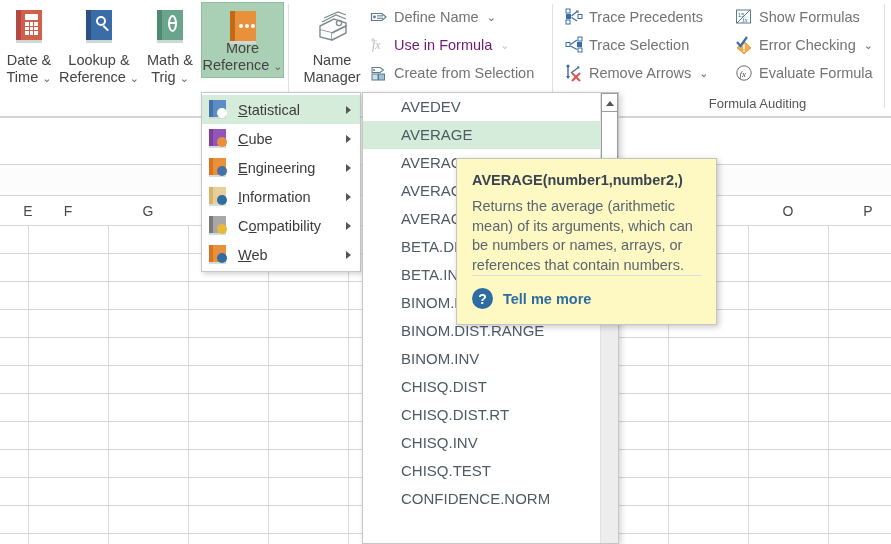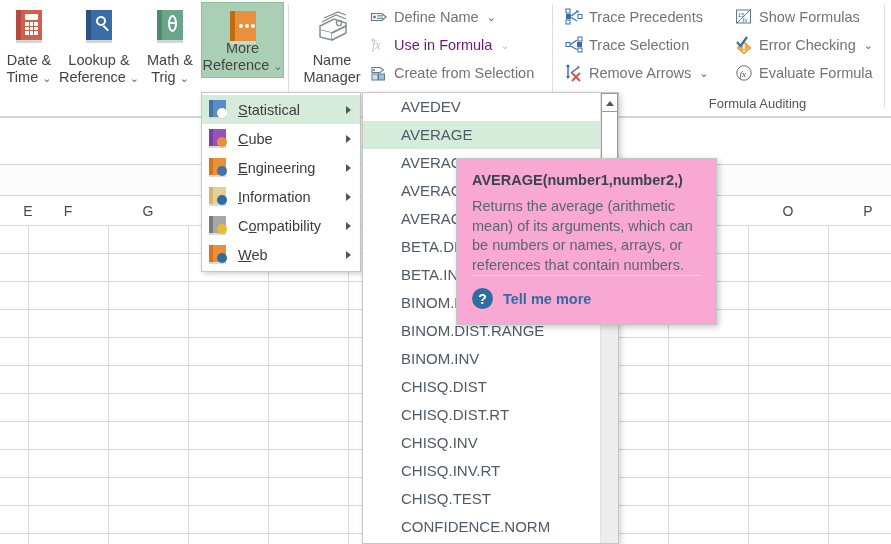--- a/index.html
+++ b/index.html
@@ -81,21 +81,21 @@
   .fscroll{position:absolute;right:0;top:0;width:17px;height:100%;background:#fff;border-left:1px solid #e2e2e2;}
   .fscroll .sup{position:absolute;left:0;top:0;width:17px;height:19px;border:1px solid #9a9a9a;box-sizing:border-box;background:#fff;}
   .fscroll .sup i{position:absolute;left:4px;top:7px;width:0;height:0;
     border-bottom:5px solid #555;border-left:4px solid transparent;border-right:4px solid transparent;}
   .fscroll .thumb{position:absolute;left:0;top:19px;width:17px;height:58px;border:1px solid #9a9a9a;border-top:none;box-sizing:border-box;background:#fff;}
   .fscroll .track{position:absolute;left:0;top:77px;width:17px;bottom:0;background:#ededed;}
 
   
   .tip{
     position:absolute;left:456px;top:158px;width:261px;height:167px;
-    background:#f9a8d4;border:1px solid #c4c4c4;box-shadow:2px 2px 6px rgba(0,0,0,.22);
+    background:#fef9c3;border:1px solid #c4c4c4;box-shadow:2px 2px 6px rgba(0,0,0,.22);
     box-sizing:border-box;padding:13px 15px 0 15px;
   }
   .tip .tt{font-size:14.5px;font-weight:bold;color:#3b4350;margin-bottom:9px;}
   .tip .tb{font-size:14.5px;line-height:19.5px;color:#5a6570;}
   .tip .trule{position:absolute;left:15px;right:15px;top:116px;height:1px;background:#dcdcdc;}
   .tip .tmore{position:absolute;left:15px;top:129px;display:flex;align-items:center;}
   .tip .qm{width:21px;height:21px;border-radius:50%;background:#2e6da4;color:#fff;font-size:14px;
      font-weight:bold;display:flex;align-items:center;justify-content:center;margin-right:10px;}
   .tip .tml{font-size:14.5px;font-weight:bold;color:#2e6da4;}
 </style>
@@ -435,21 +435,20 @@
         <div class="fi">AVERAGEIF</div>
         <div class="fi">AVERAGEIFS</div>
         <div class="fi">BETA.DIST</div>
         <div class="fi">BETA.INV</div>
         <div class="fi">BINOM.DIST</div>
         <div class="fi">BINOM.DIST.RANGE</div>
         <div class="fi">BINOM.INV</div>
         <div class="fi">CHISQ.DIST</div>
         <div class="fi">CHISQ.DIST.RT</div>
         <div class="fi">CHISQ.INV</div>
-        <div class="fi">CHISQ.INV.RT</div>
         <div class="fi">CHISQ.TEST</div>
         <div class="fi">CONFIDENCE.NORM</div>
       </div>
     <div class="fscroll">
       <div class="sup">
           <i></i>
         </div>
       <div class="thumb"></div>
       <div class="track"></div>
     </div>

